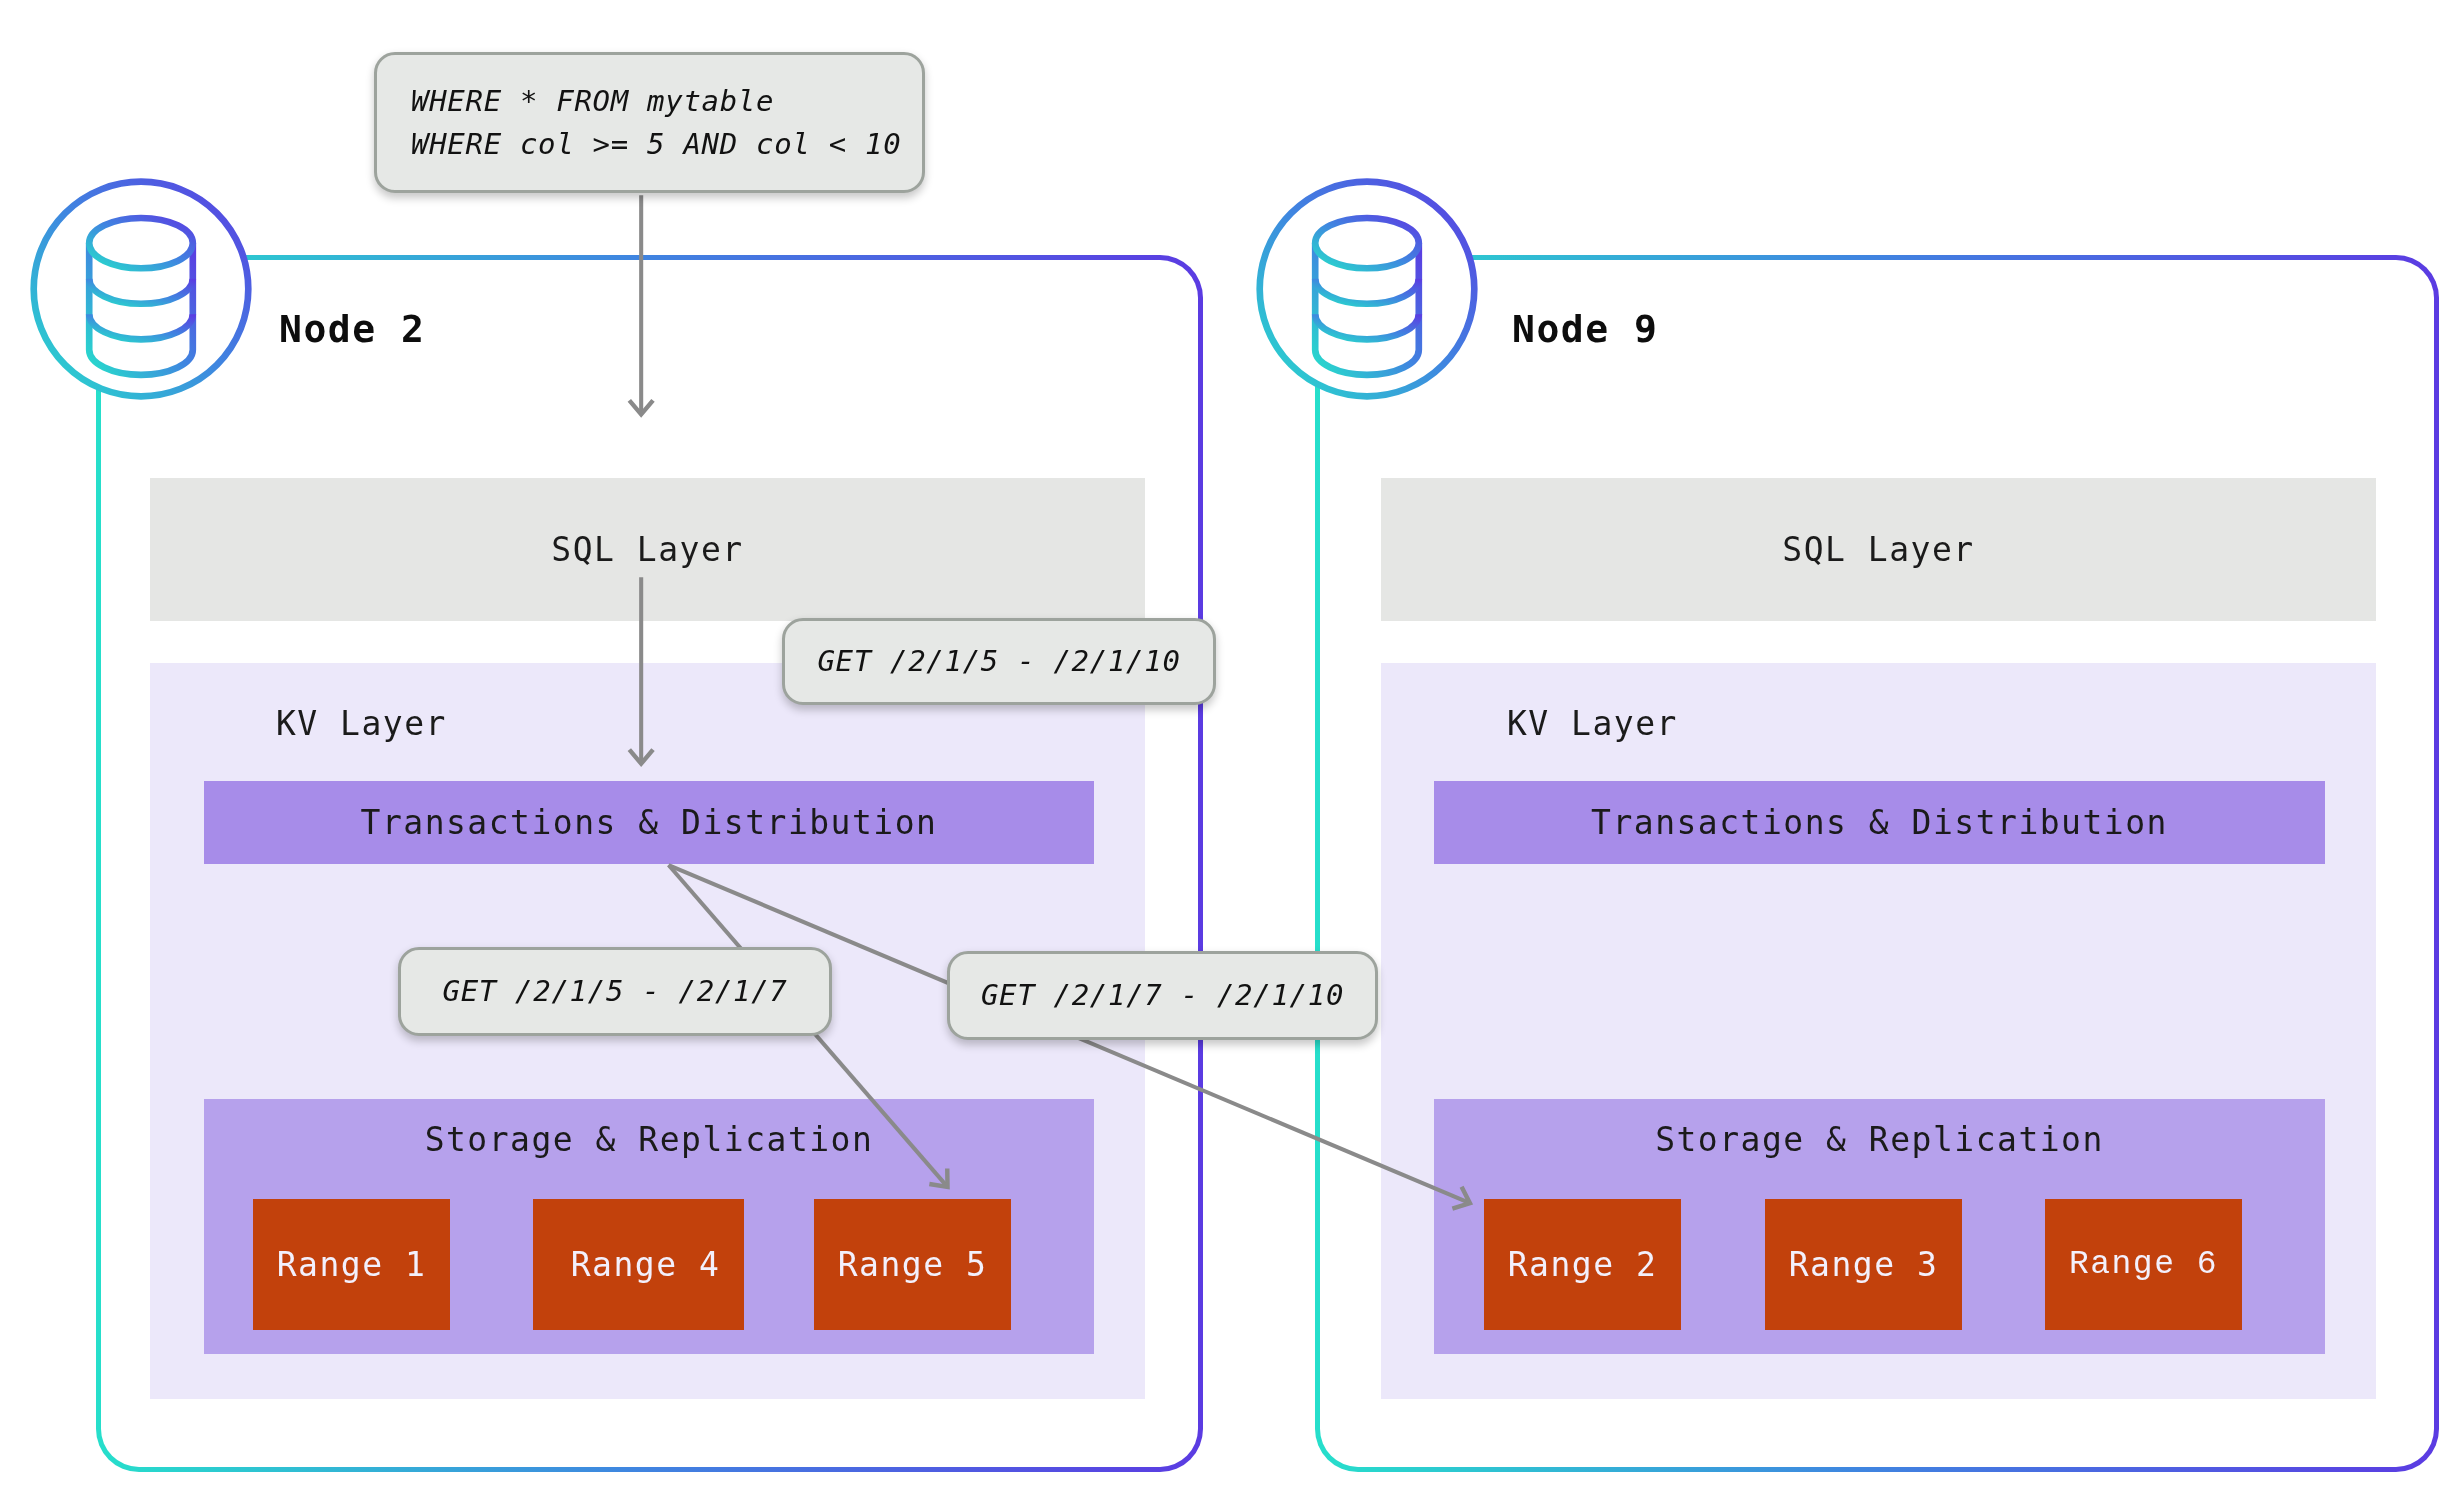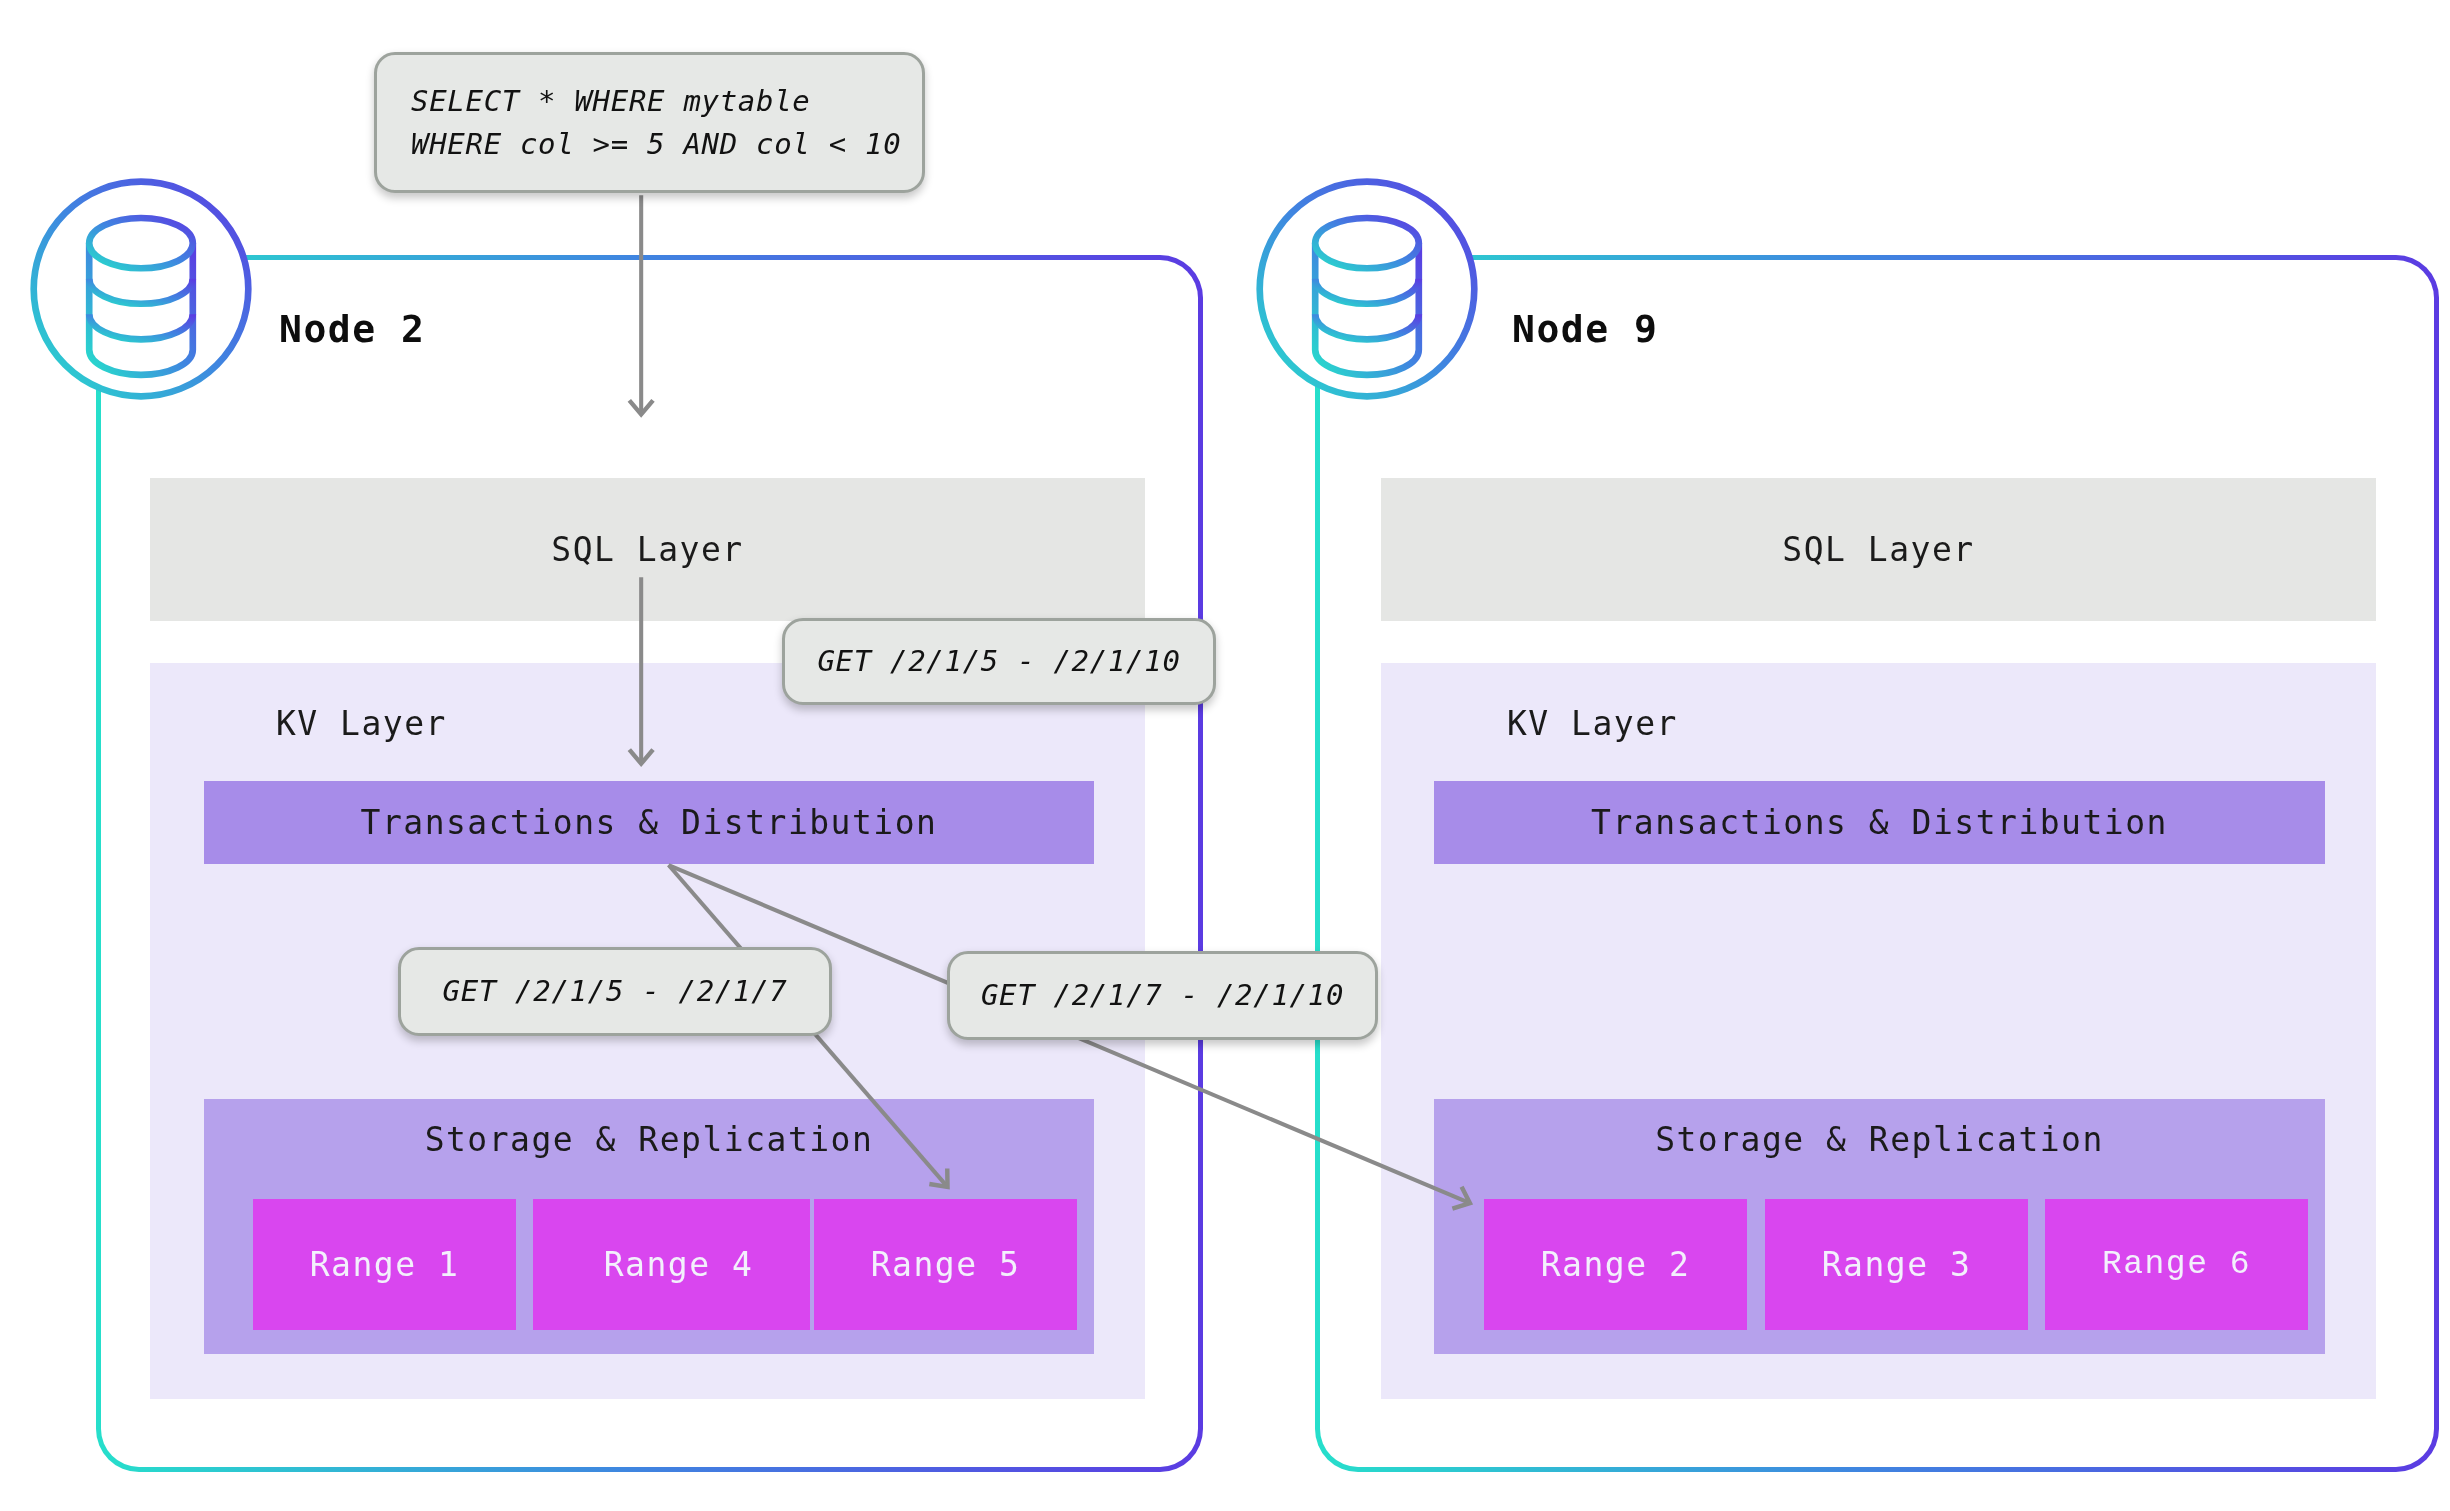--- a/index.html
+++ b/index.html
@@ -30,21 +30,21 @@
   .kv-panel{position:absolute; background:#ece8fa;}
   .kv-label{position:absolute; left:126px; top:41px;}
   .td-bar{
     position:absolute; background:#a78ce9; display:flex; align-items:center; justify-content:center;
   }
   .storage-panel{position:absolute; background:#b6a1ec;}
   .storage-title{
     position:absolute; left:0; right:0; top:21px; text-align:center;
   }
   .range-box{
-    position:absolute; top:100px; width:263px; height:131px; background:#d946ef;
+    position:absolute; top:100px; width:197px; height:131px; background:#c2410c;
     display:flex; align-items:center; justify-content:center;
   }
   .range-text{font-size:33px; letter-spacing:1.5px; color:#f3f0fc; white-space:nowrap;}
   
   .code-bubble{
     position:absolute; background:#e6e8e6; border:3px solid #9da39d; border-radius:21px;
     box-shadow:0 4.4px 9px rgba(0,0,0,0.22); z-index:6;
     display:flex; flex-direction:column; justify-content:center;
   }
   .code-text{
@@ -130,21 +130,21 @@
     </defs>
     <g stroke="#8a8a8a" stroke-width="5.5" fill="none">
       <path d="M866 264 L866 560" marker-end="url(#chev)"></path>
       <path d="M866 780 L866 1032" marker-end="url(#chev)"></path>
       <path d="M903 1169 L1280 1604" marker-end="url(#chev)"></path>
       <path d="M903 1169 L1986 1626" marker-end="url(#chev)"></path>
     </g>
   </svg>
 
   <div class="code-bubble query-box">
-    <div class="code-text">SELECT * WHERE mytable</div>
+    <div class="code-text">WHERE * FROM mytable</div>
     <div class="code-text">WHERE col &gt;= 5 AND col &lt; 10</div>
   </div>
 
   <div class="code-bubble get-bubble get-sql-scan">
     <div class="code-text">GET /2/1/5 - /2/1/10</div>
   </div>
 
   <div class="code-bubble get-bubble get-local">
     <div class="code-text">GET /2/1/5 - /2/1/7</div>
   </div>

